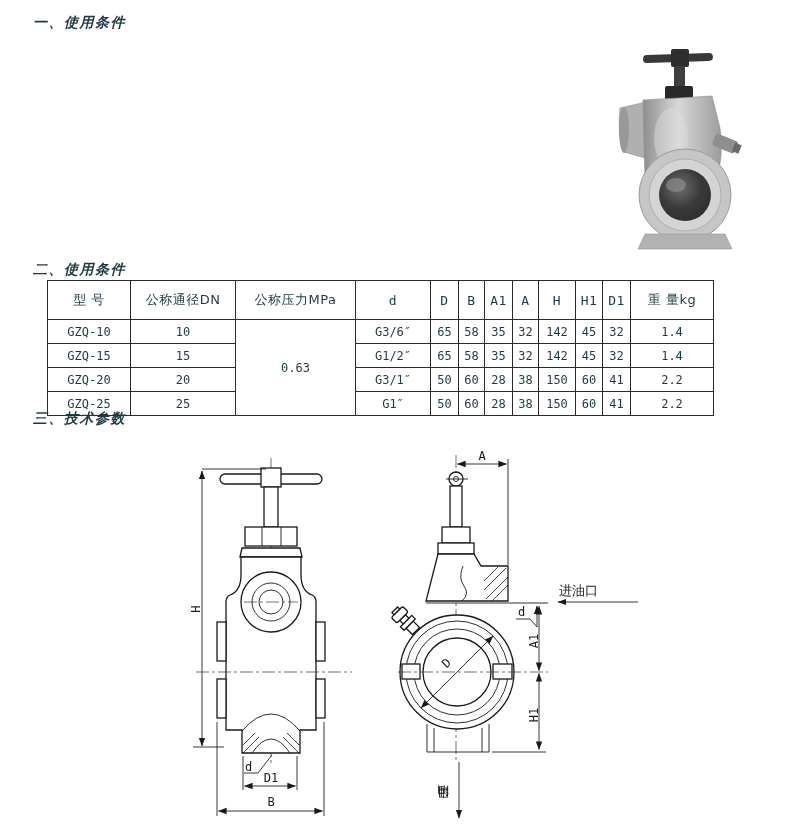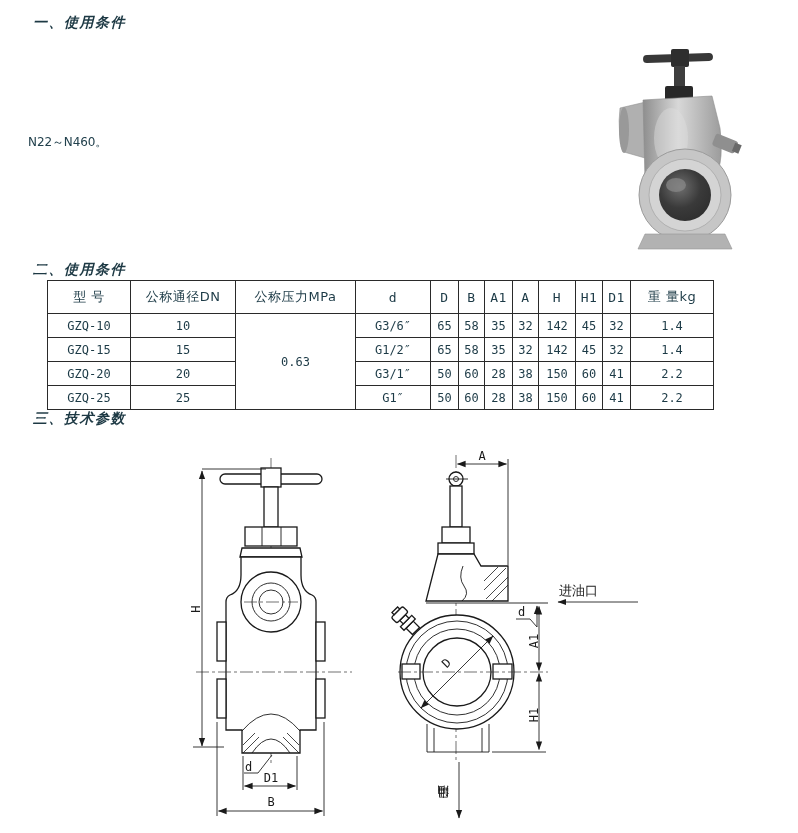--- a/index.html
+++ b/index.html
@@ -26,21 +26,21 @@
     position:absolute;left:47px;top:280px;width:666px;
     border-collapse:collapse;table-layout:fixed;
     font-size:13px;color:#1c3a46;
   }
   table.spec th,table.spec td{
     border:1px solid #2a2a2a;text-align:center;vertical-align:middle;
     padding:0;overflow:hidden;white-space:nowrap;
   }
   table.spec th{font-weight:normal;font-size:13px;letter-spacing:0.5px;}
   table.spec tr{height:24px;}
-  table.spec tr.hdr{height:33px;}
+  table.spec tr.hdr{height:39px;}
   .mono{font-family:"DejaVu Sans Mono","Liberation Mono",monospace;font-size:12px;}
   #drawing{position:absolute;left:185px;top:445px;width:460px;height:388px;}
   #drawing text{
     font-family:"DejaVu Sans Mono","Liberation Mono",monospace;
     font-size:12px;fill:#1a1a1a;
   }
   #drawing text.cjk{font-family:"DejaVu Sans","Liberation Sans",sans-serif;font-size:13px;}
   .outline{fill:#ffffff;stroke:#1a1a1a;stroke-width:1.3;}
   .thin{fill:none;stroke:#1a1a1a;stroke-width:0.9;}
   .dim{fill:none;stroke:#222222;stroke-width:0.9;}
@@ -51,21 +51,20 @@
     font-size:12px;line-height:14px;color:#1a1a1a;
     writing-mode:vertical-rl;transform:rotate(180deg);letter-spacing:1px;
   }
 </style>
 </head>
 <body>
 
 <div id="heading-1" class="sec-heading">一、使用条件</div>
 
 <div class="para">
-  <div class="l2">N22～N460。</div>
 </div>
 
 <svg id="photo" viewBox="0 0 148 212">
   <defs>
     <linearGradient id="g1" x1="0" y1="0" x2="1" y2="0">
       <stop offset="0" stop-color="#8e8e8e"></stop>
         <stop offset="0.45" stop-color="#d8d8d8"></stop>
         <stop offset="1" stop-color="#9c9c9c"></stop>
     </linearGradient>
     <linearGradient id="g2" x1="0" y1="0" x2="1" y2="0">

